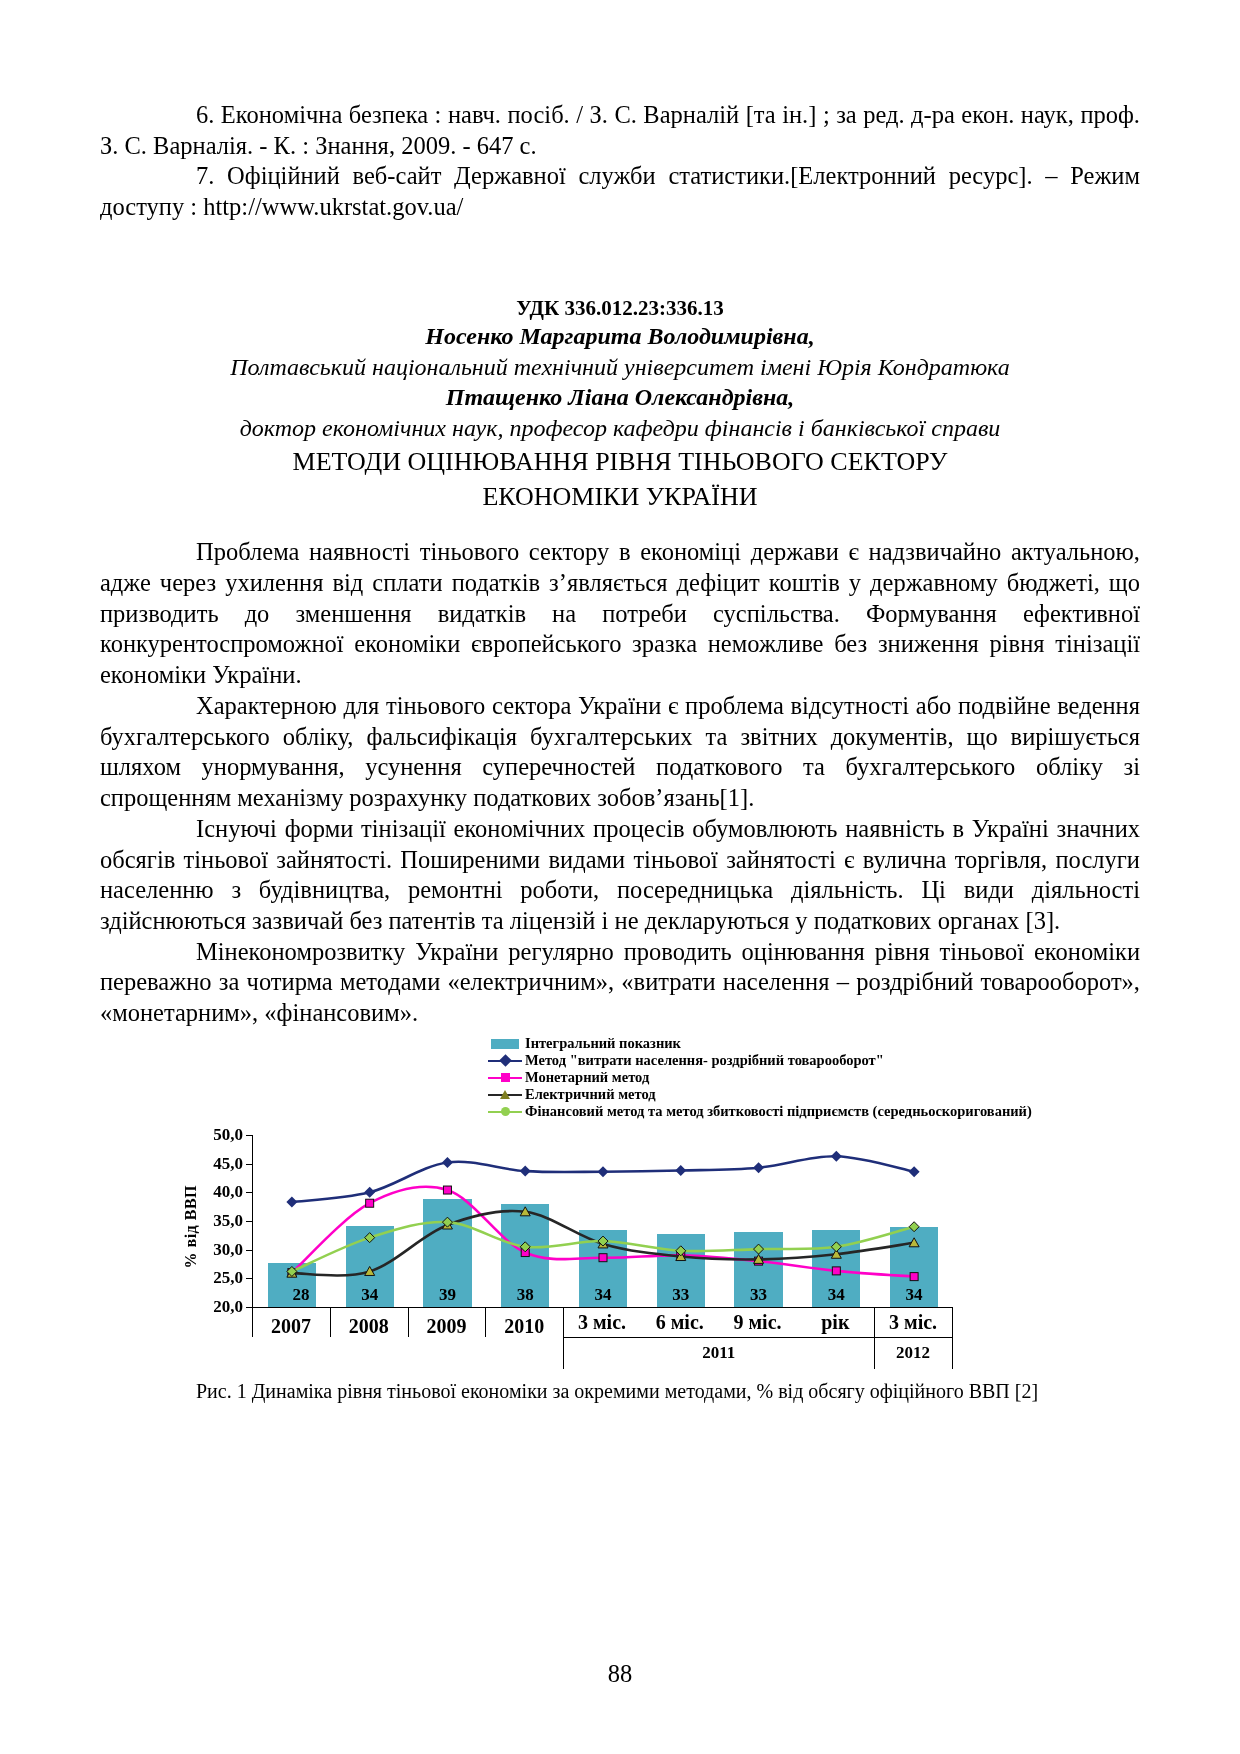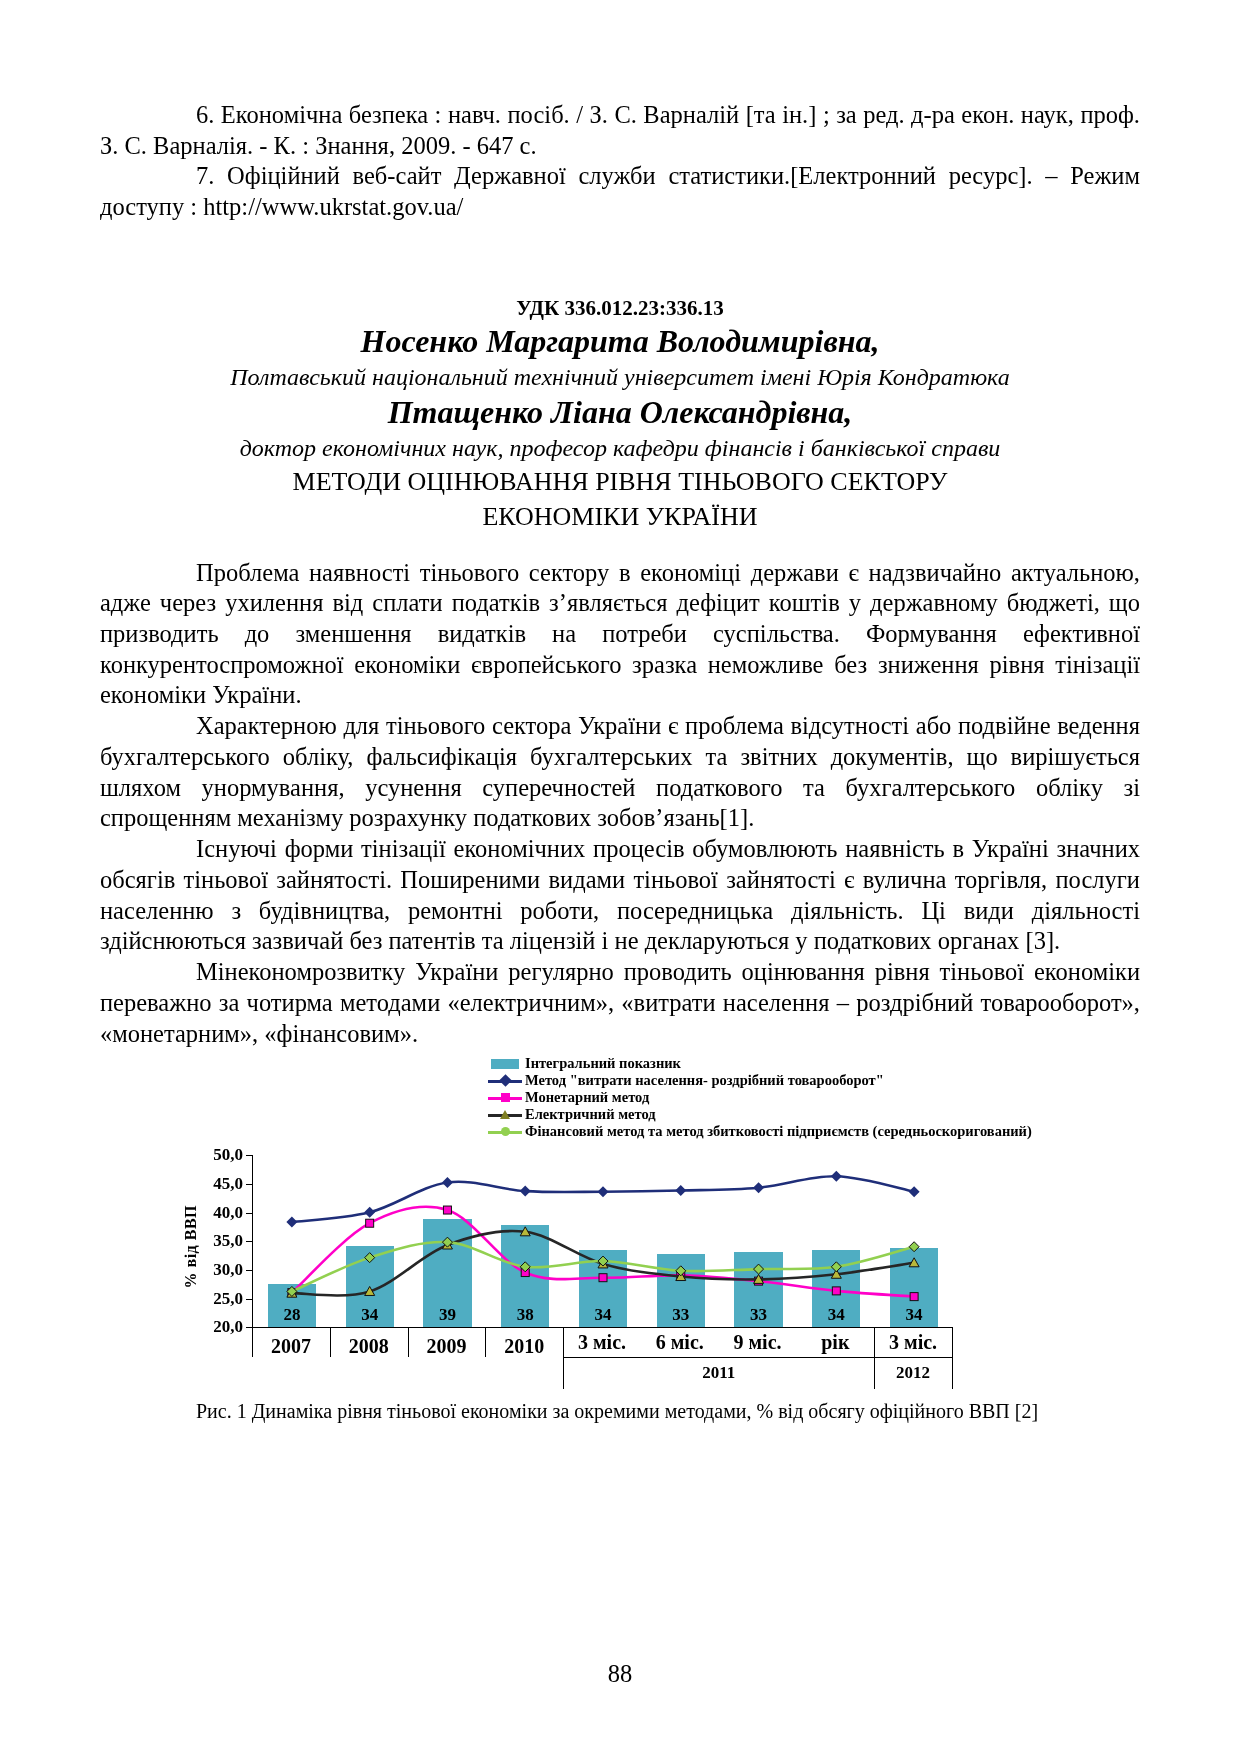--- a/index.html
+++ b/index.html
@@ -39,21 +39,21 @@
   .udk {
     font-weight: bold;
     font-size: 21px;
     margin-top: 72px;
     text-align: center;
   }
   .author {
     text-align: center;
     font-weight: bold;
     font-style: italic;
-    font-size: 32px;
+    font-size: 24px;
     line-height: 1.27;
   }
   .affil {
     text-align: center;
     font-style: italic;
     font-size: 24px;
     line-height: 1.27;
   }
   .title {
     text-align: center;
@@ -325,21 +325,21 @@
               <div class="ytickmark" style="top: 114.667px;"></div>
               <div class="ytick" style="top: 86px;">35,0</div>
               <div class="ytickmark" style="top: 86px;"></div>
               <div class="ytick" style="top: 57.3333px;">40,0</div>
               <div class="ytickmark" style="top: 57.3333px;"></div>
               <div class="ytick" style="top: 28.6667px;">45,0</div>
               <div class="ytickmark" style="top: 28.6667px;"></div>
               <div class="ytick" style="top: 0px;">50,0</div>
               <div class="ytickmark" style="top: 0px;"></div>
               <div class="bar" style="left: 14.7778px; width: 48.2222px; height: 43.5733px; background: rgb(79, 173, 194);"></div>
-              <div class="barlabel" style="left: 14.7778px; width: 48.2222px;">28</div>
+              <div class="barlabel" style="left: 14.7778px; width: 48.2222px; padding-left: 9px;">28</div>
               <div class="bar" style="left: 92.5556px; width: 48.2222px; height: 81.4133px; background: rgb(79, 173, 194);"></div>
               <div class="barlabel" style="left: 92.5556px; width: 48.2222px;">34</div>
               <div class="bar" style="left: 170.333px; width: 48.2222px; height: 108.36px; background: rgb(79, 173, 194);"></div>
               <div class="barlabel" style="left: 170.333px; width: 48.2222px;">39</div>
               <div class="bar" style="left: 248.111px; width: 48.2222px; height: 102.627px; background: rgb(79, 173, 194);"></div>
               <div class="barlabel" style="left: 248.111px; width: 48.2222px;">38</div>
               <div class="bar" style="left: 325.889px; width: 48.2222px; height: 77.4px; background: rgb(79, 173, 194);"></div>
               <div class="barlabel" style="left: 325.889px; width: 48.2222px;">34</div>
               <div class="bar" style="left: 403.667px; width: 48.2222px; height: 73.3867px; background: rgb(79, 173, 194);"></div>
               <div class="barlabel" style="left: 403.667px; width: 48.2222px;">33</div>

